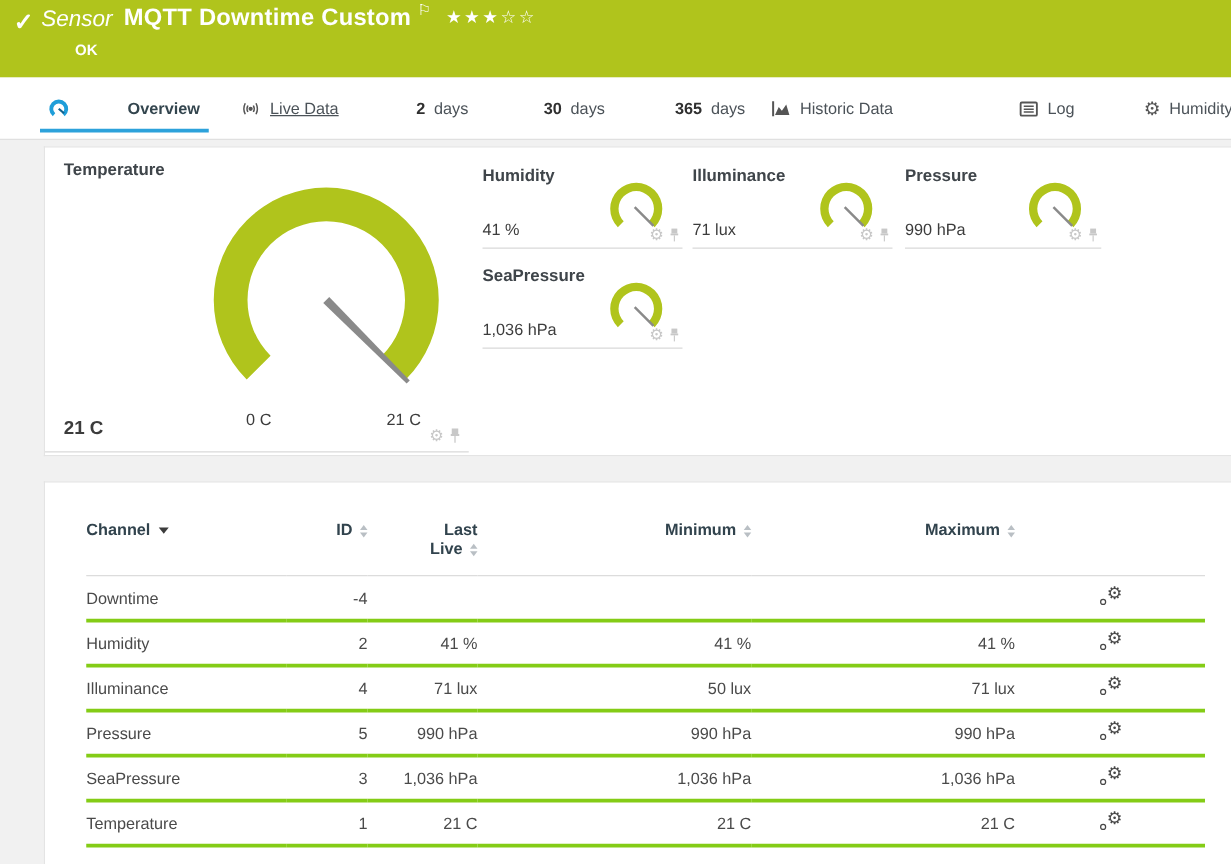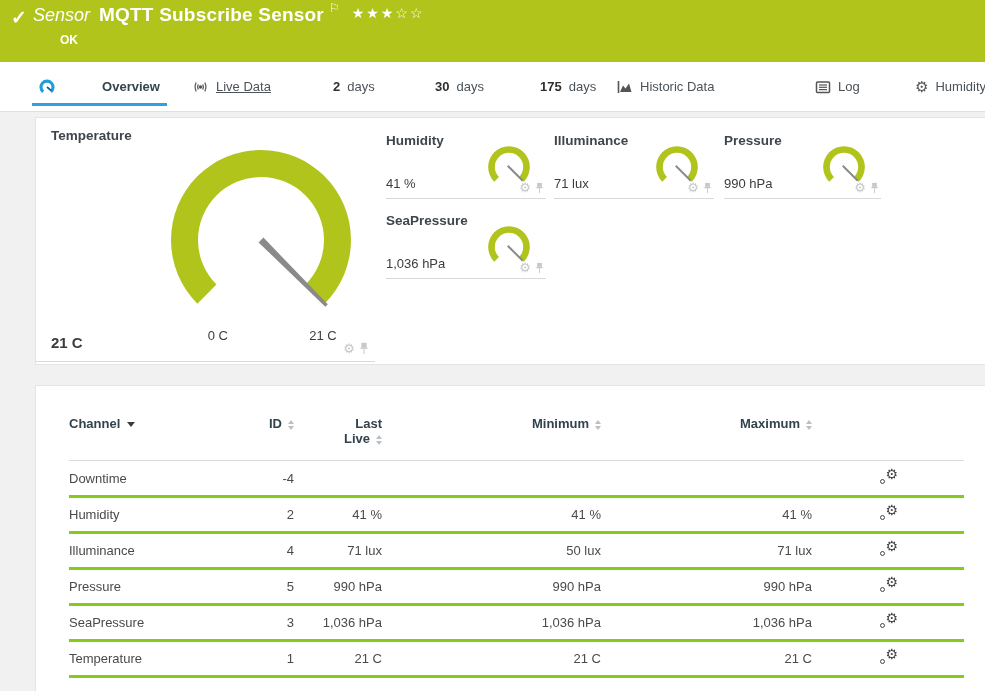--- a/index.html
+++ b/index.html
@@ -28,21 +28,21 @@
 
   
   .card { position:absolute; background:#fff; border:1px solid #e4e4e4; }
   .card.gauges { left:35px; top:117px; width:960px; height:248px; border-right:none; }
   .card.table  { left:35px; top:385px; width:960px; height:345px; border-right:none; }
 
   
   .tile-primary { position:absolute; left:0; top:0; width:339px; height:244px; border-bottom:1px solid #d9d9d9; }
   .tile-title { position:absolute; left:15px; top:10px; font-size:13.5px; font-weight:bold; color:#3f454a; }
   .tile-primary .gauge-big { position:absolute; left:125px; top:22px; }
-  .tile-primary .minlab { position:absolute; left:150px; top:210px; width:42px; text-align:right; font-size:13px; color:#3c3c3c; }
+  .tile-primary .minlab { position:absolute; left:150px; top:210px; width:42px; text-align:center; font-size:13px; color:#3c3c3c; }
   .tile-primary .maxlab { position:absolute; left:266px; top:210px; width:42px; text-align:center; font-size:13px; color:#3c3c3c; }
   .tile-primary .bigval { position:absolute; left:15px; top:216px; font-size:15px; font-weight:600; color:#3c3c3c; }
   .tile-icons { position:absolute; display:flex; align-items:center; gap:4px; }
   .tile-primary .tile-icons { right:6px; bottom:6px; }
   .mini-gear { font-size:13px; color:#c8c8c8; font-style:normal; line-height:1; cursor:pointer; }
 
   
   .tile-mini { position:absolute; height:70px; border-bottom:1px solid #d9d9d9; }
   .tile-mini .tile-title { left:0; top:4px; }
   .tile-mini .val { position:absolute; left:0; bottom:7px; font-size:13px; color:#3c3c3c; }
@@ -80,21 +80,21 @@
   .chan-gear .small { position:absolute; left:0; bottom:1px; width:5px; height:5px;
                       border:1.6px solid #474747; border-radius:50%; }
 </style>
 </head>
 <body>
 
 <div class="banner">
   <span class="check">✓</span>
   <div class="titlerow">
     <span class="kind">Sensor</span>
-    <span class="title">MQTT Subscribe Sensor</span>
+    <span class="title">MQTT Downtime Custom</span>
     <span class="flag">⚐</span>
     <span class="stars"><span>★★★</span><span>☆☆</span></span>
   </div>
   <div class="status">OK</div>
 </div>
 
 <div class="tabbar">
   <div class="tab active" style="left:32px; width:135px;">
     <svg width="16" height="16" viewBox="0 0 16 16">
       <path d="M4.2,12.8 A6,6 0 1 1 11.8,12.8" fill="none" stroke="#1f9ed9" stroke-width="3.1"></path>
@@ -114,21 +114,21 @@
   </div>
   <div class="tab" style="left:333px;">
     <span class="num">2</span>
     <span>days</span>
   </div>
   <div class="tab" style="left:435px;">
     <span class="num">30</span>
     <span>days</span>
   </div>
   <div class="tab" style="left:540px;">
-    <span class="num">175</span>
+    <span class="num">365</span>
     <span>days</span>
   </div>
   <div class="tab" style="left:617px;">
     <svg width="16" height="16" viewBox="0 0 16 16">
       <path d="M1.5,2 V14" stroke="#555" stroke-width="1.6"></path>
       <path d="M3,13 L6,6.5 L8.5,9.5 L12,4.5 L14.5,13 Z" fill="#555"></path>
     </svg>
     <span>Historic Data</span>
   </div>
   <div class="tab" style="left:815px;">

